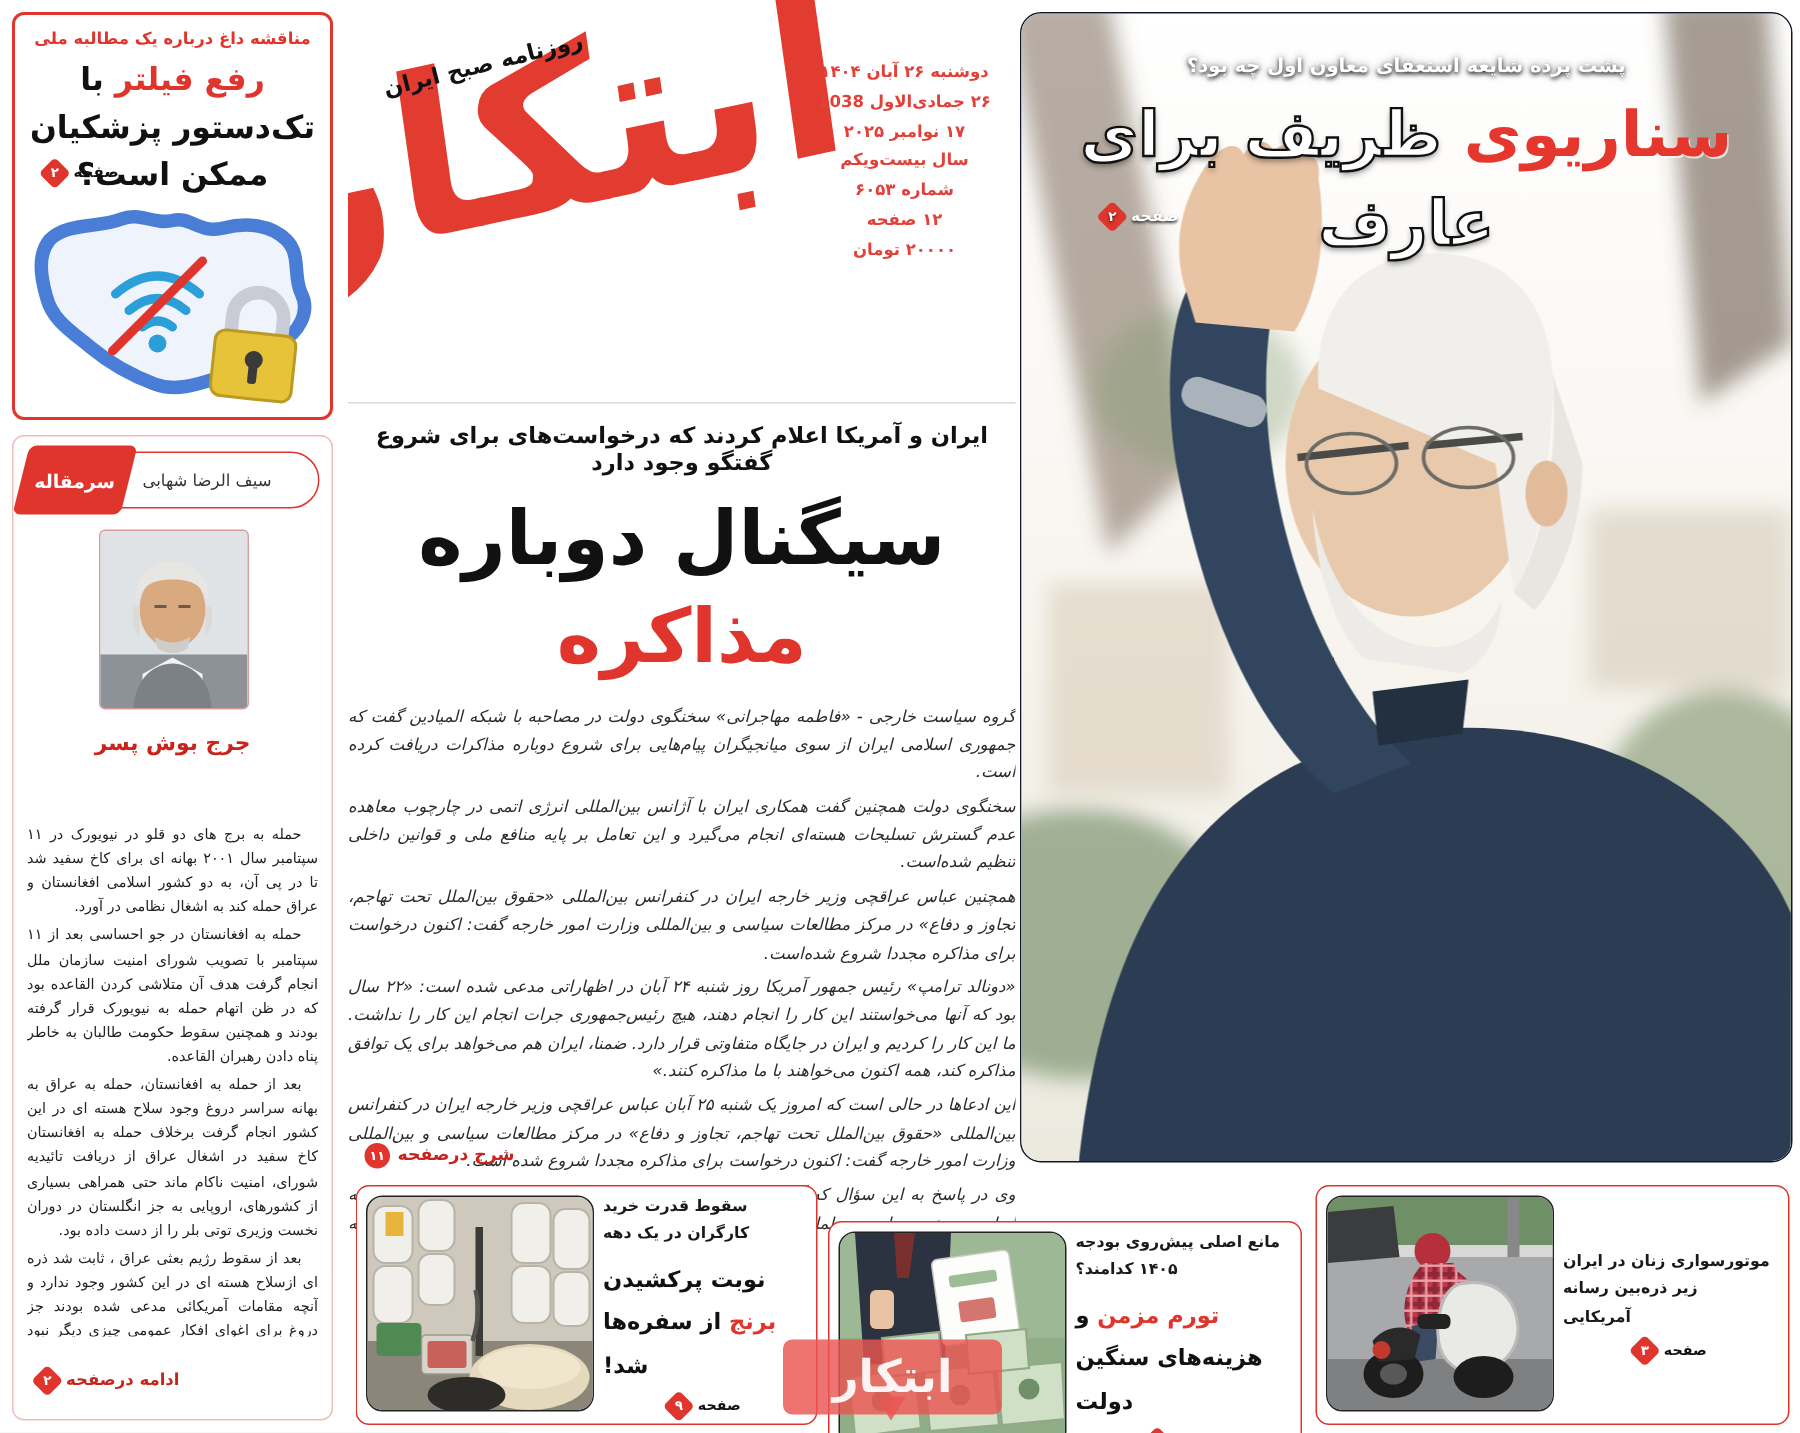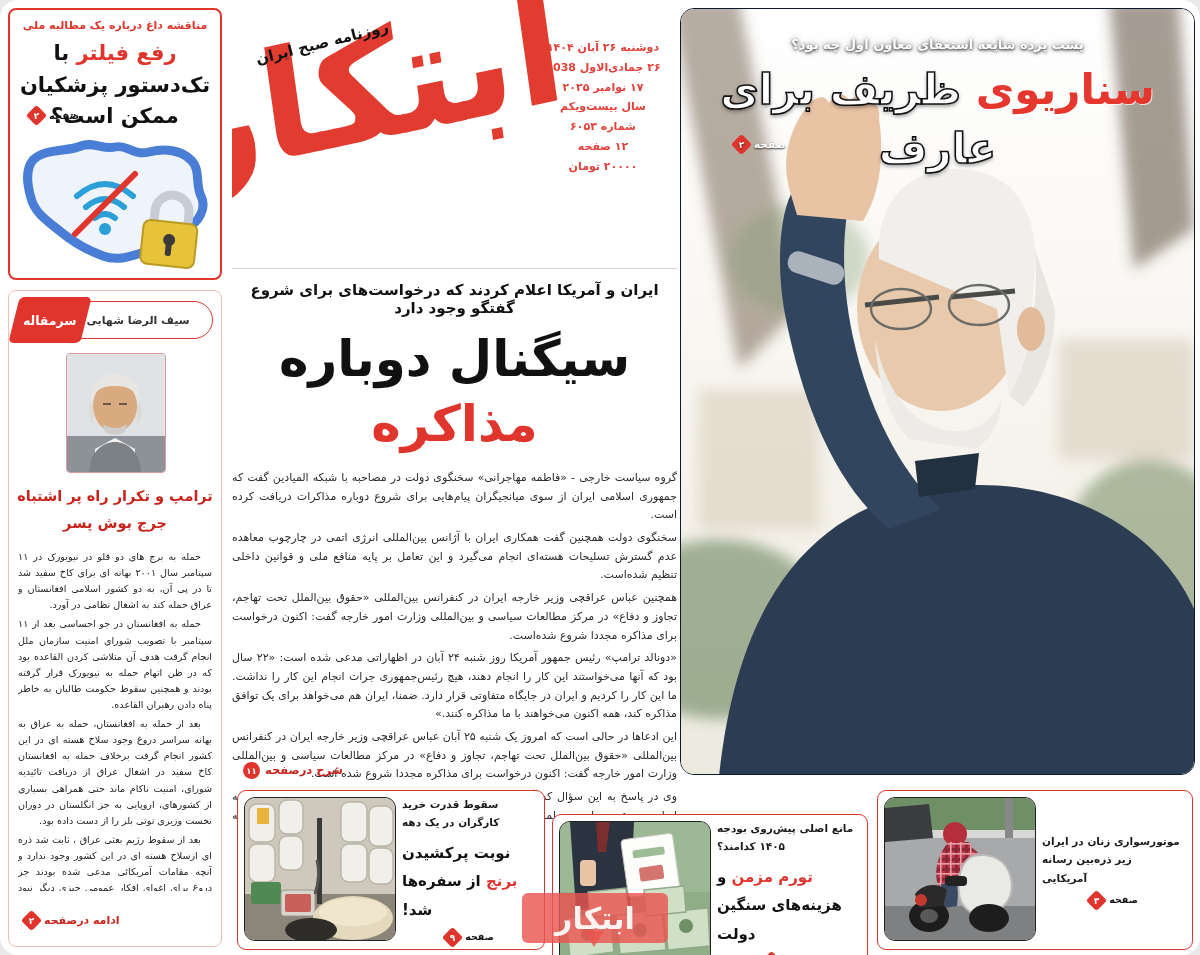--- a/index.html
+++ b/index.html
@@ -1,18 +1,18 @@
 <!DOCTYPE html>
 <html lang="fa" dir="rtl"><head>
 <meta charset="utf-8">
 <style>
   * { margin:0; padding:0; box-sizing:border-box; }
   body { background:#e9e9e9; font-family:"DejaVu Sans", sans-serif; }
   .sheet{ position:relative; width:1200px; height:955px; background:#fff; overflow:hidden;
-          direction:rtl; font-family:"DejaVu Sans", sans-serif;border-radius:18px;}
+          direction:rtl; font-family:"DejaVu Sans", sans-serif;}
 
   
   .diamond{ display:inline-block; width:15px; height:15px; background:#e0352c;
             transform:rotate(45deg); border-radius:3px; position:relative; vertical-align:middle; margin:0 5px;}
   .diamond > span{ position:absolute; inset:0; display:flex; align-items:center; justify-content:center;
             transform:rotate(-45deg); color:#fff; font-size:9px; font-weight:bold; }
   .circlebadge{ display:inline-flex; width:17px; height:17px; background:#e0352c; border-radius:50%;
             align-items:center; justify-content:center; color:#fff; font-size:8.5px; font-weight:bold;
             vertical-align:middle; margin:0 5px;}
 
@@ -25,21 +25,21 @@
   .filter-headline .red{ color:#e0352c; }
   .filter-pageref{ position:absolute; left:14px; top:98px; font-size:10px; font-weight:bold; color:#111; }
   .filter-map{ position:absolute; left:5px; top:112px; width:204px; height:156px; }
 
   
   .editorial{ position:absolute; left:8px; top:290px; width:214px; height:657px;
               border:1px solid #f0bdb8; border-radius:8px; background:#fff; }
   .ed-pill{ position:absolute; top:10px; left:8px; right:8px; height:38px;
             border:1.5px solid #e0352c; border-radius:20px; }
   .ed-author{ position:absolute; top:0; bottom:0; left:60px; right:14px; display:flex;
-            align-items:center; justify-content:center; font-size:11px; font-weight:bold; color:#333;}
+            align-items:center; justify-content:center; font-size:11px; font-weight:normal; color:#333;}
   .ed-tag{ position:absolute; left:-4px; top:-5px; width:72px; height:46px; background:#e0352c;
             transform:skewX(-14deg); border-radius:5px; display:flex; align-items:center; justify-content:center;}
   .ed-tag span{ transform:skewX(14deg); color:#fff; font-size:12.5px; font-weight:bold; }
   .ed-photo{ position:absolute; top:62px; left:57px; width:100px; height:120px;
             border:1px solid #d99; border-radius:4px; overflow:hidden; background:#e8e6e2;}
   .ed-title{ position:absolute; top:192px; left:6px; right:6px; text-align:center;
             color:#c9241c; font-size:14.5px; font-weight:bold; line-height:1.85;}
   .ed-body{ position:absolute; top:258px; left:9px; right:9px; height:342px; overflow:hidden;
             font-size:9.6px; line-height:1.68; color:#222; text-align:justify;}
   .ed-body p{ text-indent:11px; margin-bottom:3px;}
@@ -57,21 +57,21 @@
   .rule{ position:absolute; left:232px; top:268px; width:445px; height:1px; background:#d8d8d8;}
 
   
   .main-col{ position:absolute; left:232px; top:269px; width:445px; height:516px;}
   .main-kicker{ margin-top:12px; text-align:center; font-size:15px; font-weight:bold; color:#111;}
   .main-headline{ margin-top:10px; text-align:center; font-size:50px; font-weight:bold;
             color:#111; line-height:1.3; letter-spacing:-1px;}
   .main-headline .red{ color:#e0352c; }
   .main-body{ margin-top:12px; height:352px; overflow:hidden; font-size:11px; line-height:1.7;
             color:#2b2b2b; text-align:justify;}
-  .main-body p{ margin-bottom:4px; }
+  .main-body p{ margin-bottom:4px;font-style:italic; }
   .main-footer{ position:absolute; bottom:6px; left:6px; color:#c9241c; font-size:11.5px;
             font-weight:bold; direction:ltr;}
 
   
   .lead{ position:absolute; left:680px; top:8px; width:515px; height:767px;
          border-radius:14px; overflow:hidden; border:1px solid #0f172a; background:#f4f1ec;}
   .lead svg{ position:absolute; inset:0; }
   .lead-kicker{ position:absolute; top:28px; left:0; right:0; text-align:center; color:#fff;
          font-size:13px; font-weight:bold; text-shadow:0 1px 3px rgba(0,0,0,.85), 0 0 6px rgba(0,0,0,.5);}
   .lead-headline{ position:absolute; top:52px; left:0; right:0; text-align:center;
@@ -151,21 +151,20 @@
         <ellipse cx="50" cy="52" rx="22" ry="26" fill="#d9aa80"></ellipse>
         <path d="M26,48 C24,30 36,20 50,20 C64,20 76,30 74,48 C70,36 64,32 50,32 C36,32 30,36 26,48 Z" fill="#e8e6e2"></path>
         <path d="M24,50 q-2,14 4,20 l0,-20 Z" fill="#dcdad6"></path>
         <path d="M76,50 q2,14 -4,20 l0,-20 Z" fill="#dcdad6"></path>
         <path d="M38,70 q12,8 24,0 l-2,8 q-10,6 -20,0 Z" fill="#cfcdc9"></path>
         <line x1="38" y1="50" x2="46" y2="50" stroke="#6b5a4a" stroke-width="2"></line>
         <line x1="54" y1="50" x2="62" y2="50" stroke="#6b5a4a" stroke-width="2"></line>
       </svg>
     </div>
     <div class="ed-title">
-      <div>ترامپ و تکرار راه پر اشتباه</div>
       <div>جرج بوش پسر</div>
     </div>
     <div class="ed-body">
       <p>حمله به برج های دو قلو در نیویورک در ۱۱ سپتامبر سال ۲۰۰۱ بهانه ای برای کاخ سفید شد تا در پی آن، به دو کشور اسلامی افغانستان و عراق حمله کند به اشغال نظامی در آورد.</p>
       <p>حمله به افغانستان در جو احساسی بعد از ۱۱ سپتامبر با تصویب شورای امنیت سازمان ملل انجام گرفت هدف آن متلاشی کردن القاعده بود که در ظن اتهام حمله به نیویورک قرار گرفته بودند و همچنین سقوط حکومت طالبان به خاطر پناه دادن رهبران القاعده.</p>
       <p>بعد از حمله به افغانستان، حمله به عراق به بهانه سراسر دروغ وجود سلاح هسته ای در این کشور انجام گرفت برخلاف حمله به افغانستان کاخ سفید در اشغال عراق از دریافت تائیدیه شورای، امنیت ناکام ماند حتی همراهی بسیاری از کشورهای، اروپایی به جز انگلستان در دوران نخست وزیری توتی بلر را از دست داده بود.</p>
       <p>بعد از سقوط رژیم بعثی عراق ، ثابت شد ذره ای ازسلاح هسته ای در این کشور وجود ندارد و آنچه مقامات آمریکائی مدعی شده بودند جز دروغ برای اغوای افکار عمومی چیزی دیگر نبود !!</p>
 
     </div>
     <div class="ed-footer">

